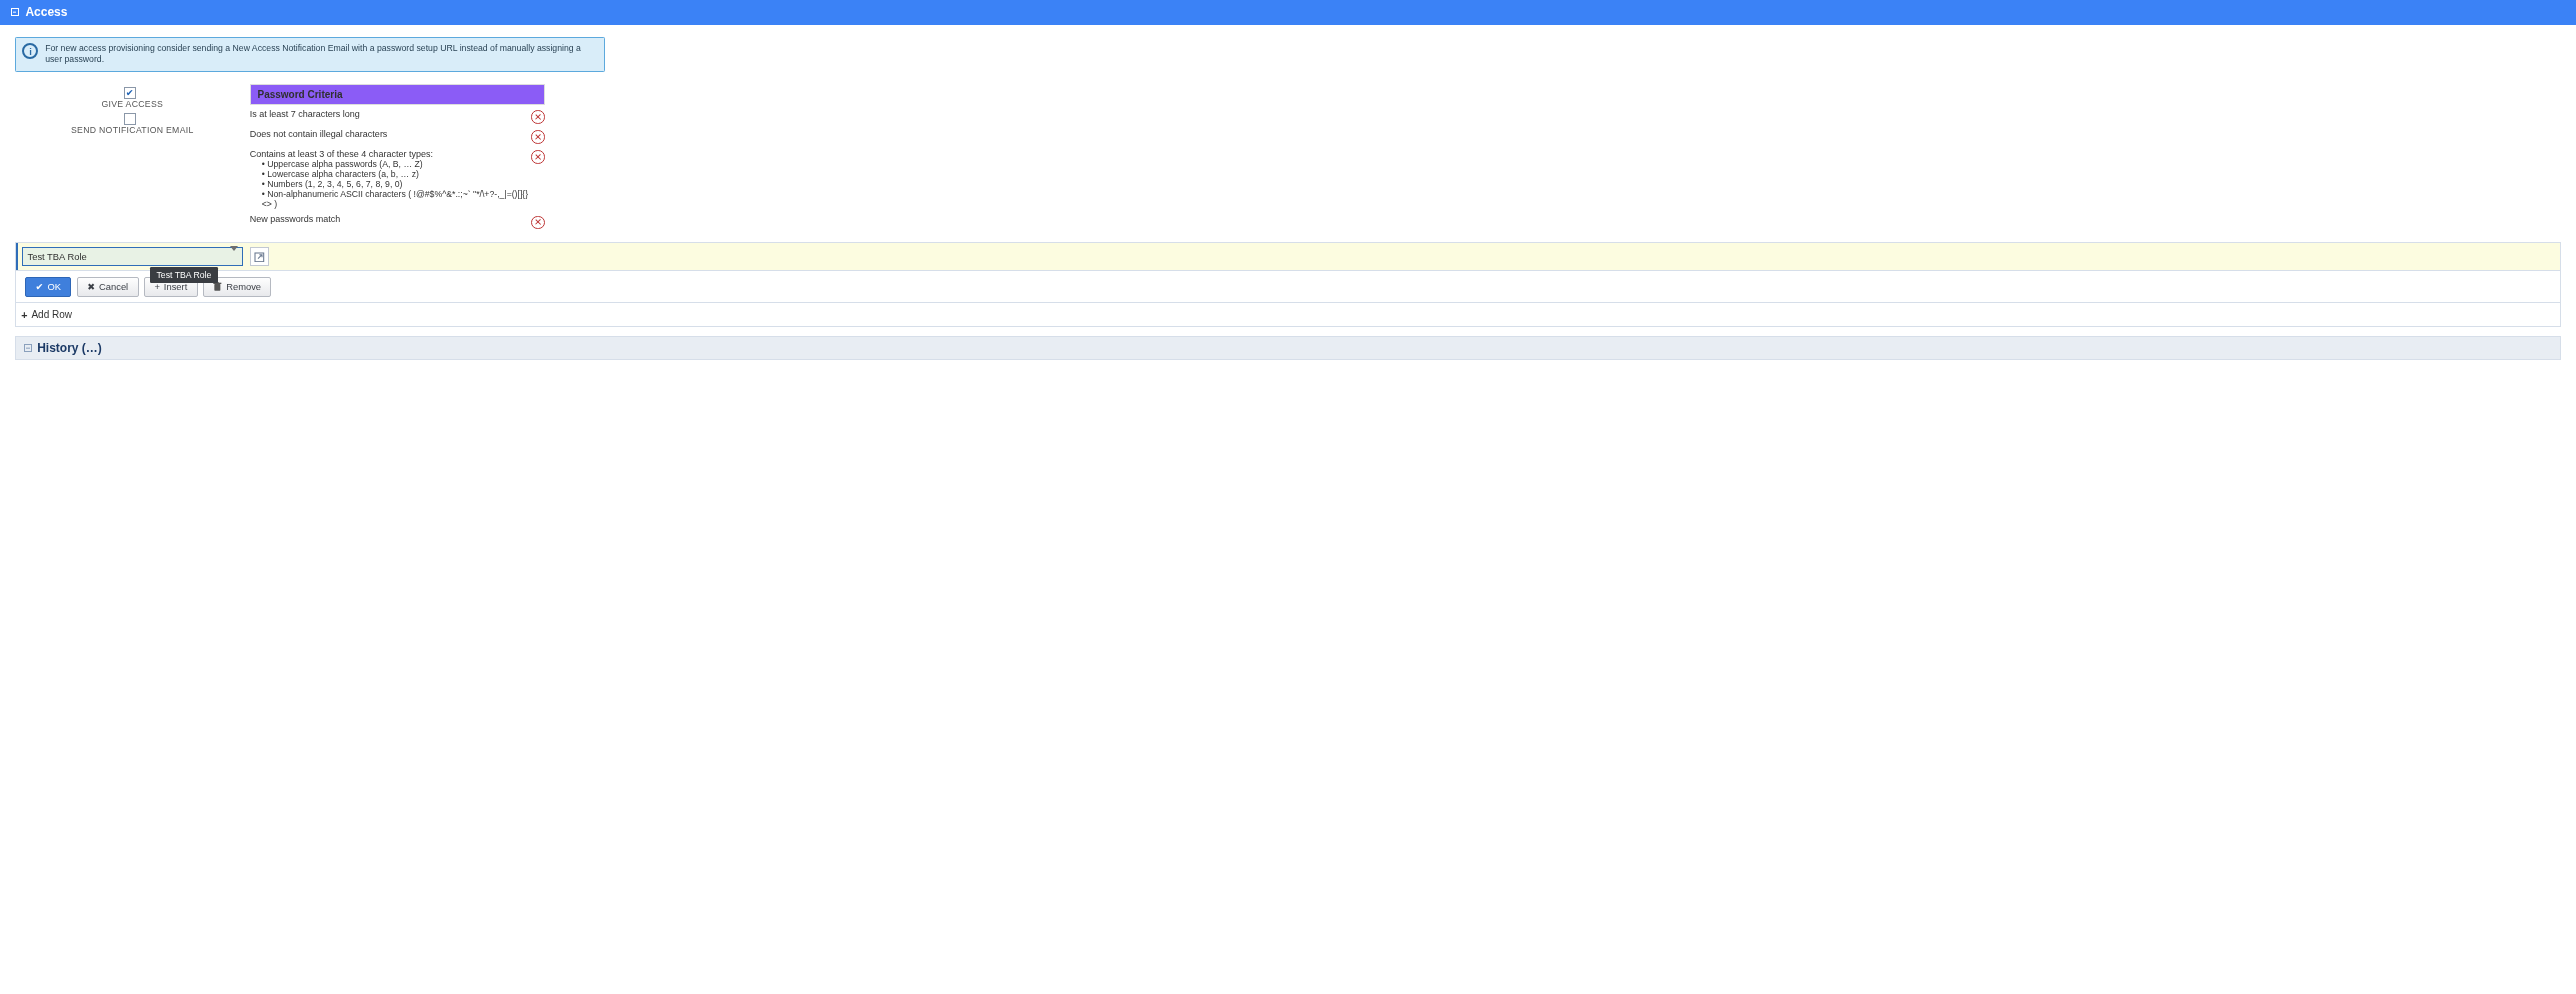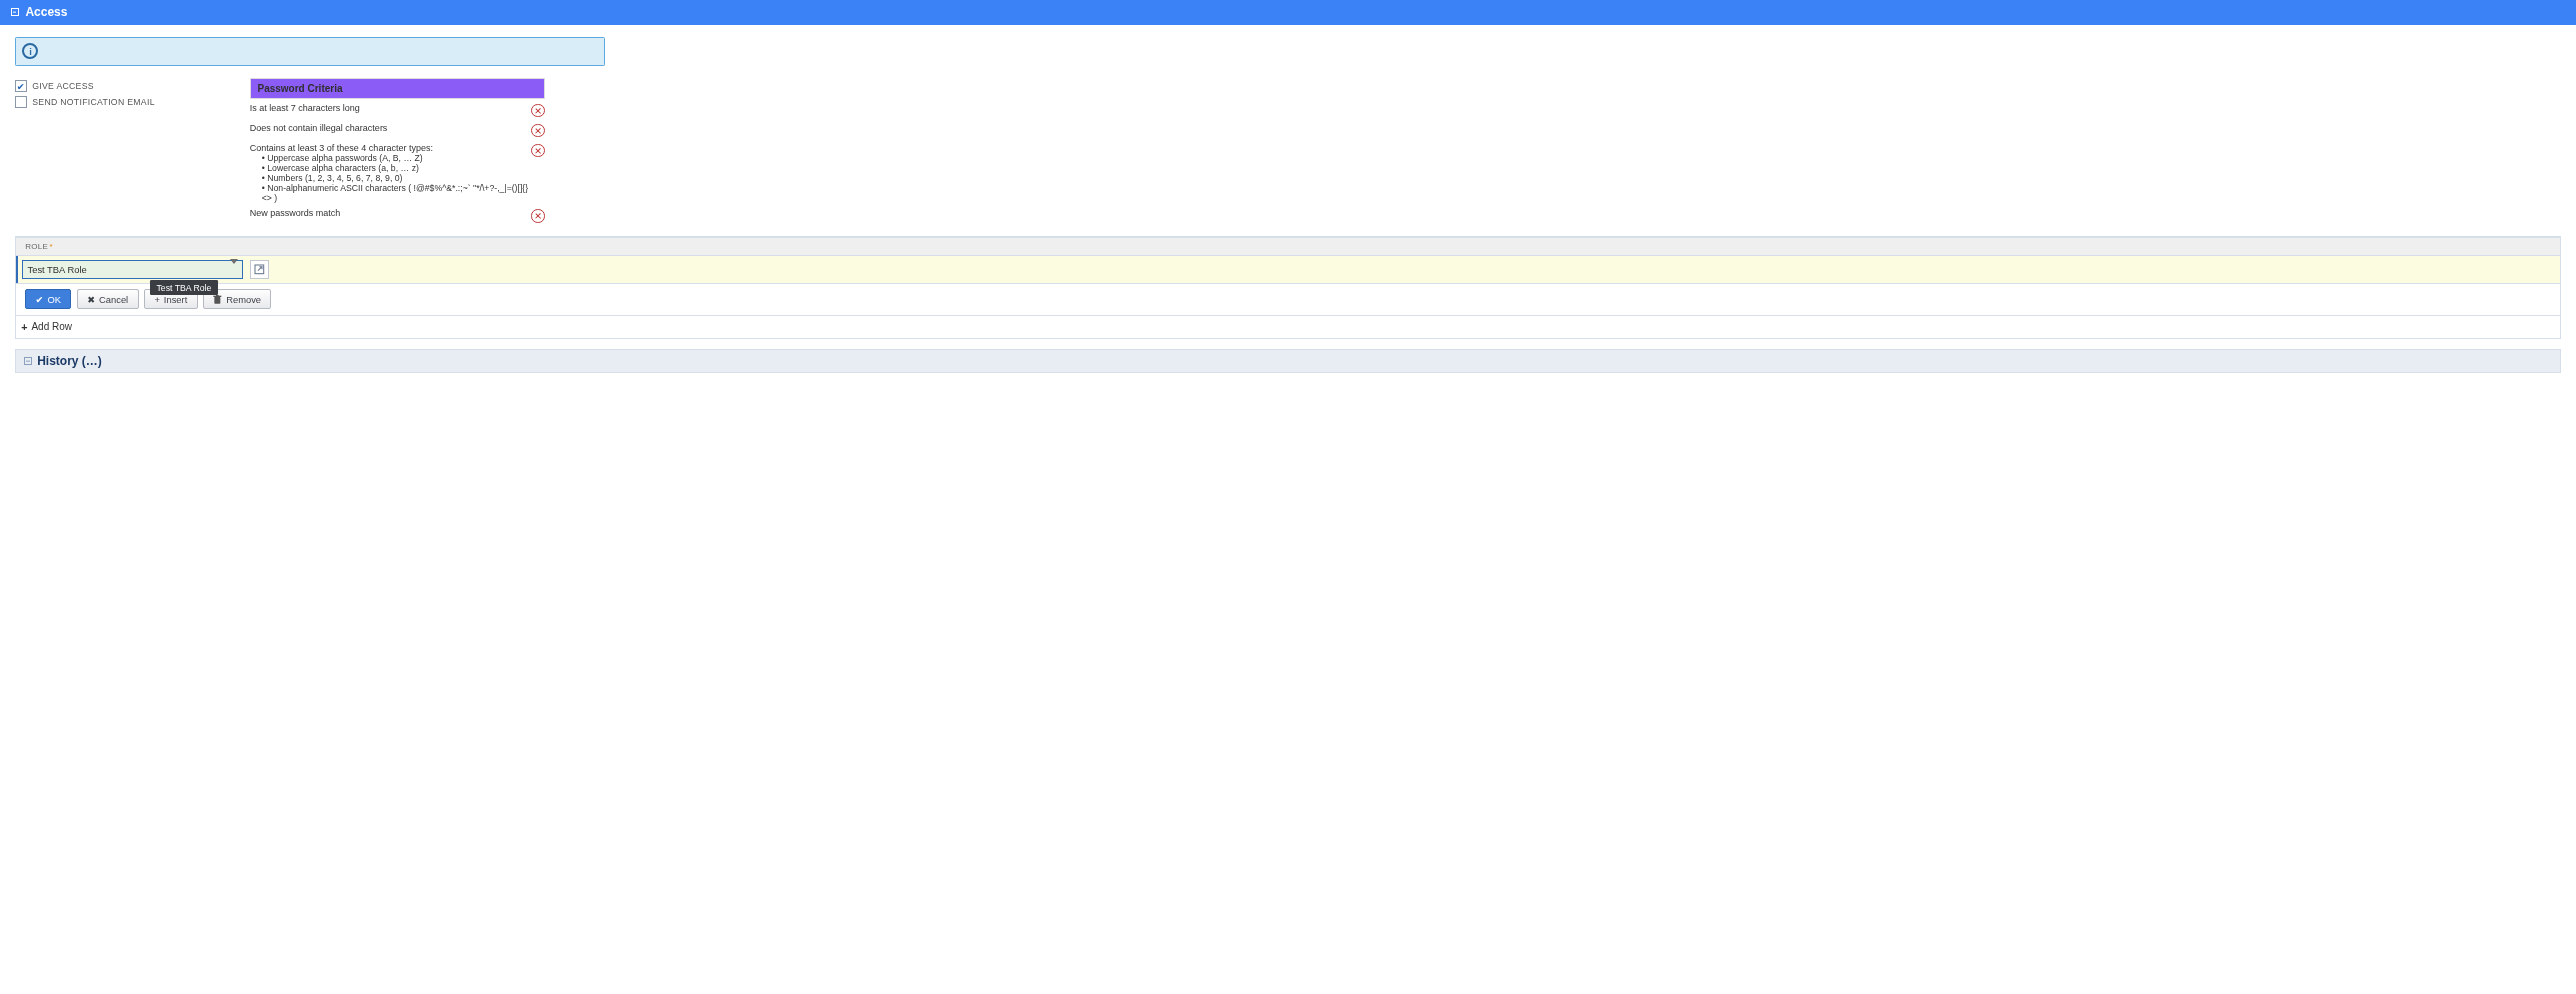--- a/index.html
+++ b/index.html
@@ -9,21 +9,21 @@
   .section-header .collapse-icon { margin-right: 6.7px; }
   .collapse-glyph { display:inline-block; width:8px; height:8px; border:0.7px solid currentColor; position:relative; }
   .collapse-glyph::before { content:""; position:absolute; left:1.3px; right:1.3px; top:50%; height:0.7px; background: currentColor; transform: translateY(-50%); }
 
   .content-pad { padding: 12px 14.8px; }
 
   .info-box { border: 0.7px solid #5ca9dd; background: #d9edf9; display:flex; align-items:flex-start; padding: 5.4px 6.7px; max-width: 590px; border-radius: 1.3px; }
   .info-icon { width:16px; height:16px; border-radius:50%; border:2px solid #2a6aa3; color:#2a6aa3; display:flex; align-items:center; justify-content:center; font-weight:bold; font-size:9.4px; margin-right:6.7px; flex-shrink:0; }
   .info-text { font-size: 8.7px; color:#2b4456; line-height:1.3; }
 
-  .checkrow { display:flex; align-items:center; margin-top:2.7px; margin-bottom:4px; }
+  .checkrow { display:flex; align-items:center; margin-top:2.7px; margin-bottom:4px;flex-direction:column; }
   .chk { width:12px; height:12px; border:0.7px solid #8a97a8; background:#fff; margin-right:5.4px; display:flex; align-items:center; justify-content:center; }
   .chk.checked::before { content:"✔"; color:#1e62b5; font-size:9.4px; line-height:1; }
   .chk-label { font-size:8.7px; color:#555; letter-spacing:0.3px; }
 
   .form-label { font-size:8px; color:#666; letter-spacing:0.3px; margin-bottom:2.7px; }
   .text-input { width:208px; height:20px; background:#eeeeee; border:none; }
 
   .cols { display:flex; }
   .col1 { width: 235px; }
   .col2 { width: 255px; }
@@ -69,20 +69,21 @@
 
 <div class="section-header">
   <span class="collapse-icon"><span class="collapse-glyph"></span></span>
   <span>Access</span>
 </div>
 
 <div class="content-pad">
 
   <div class="info-box">
     <div class="info-icon">i</div>
+    <div class="info-text">For new access provisioning consider sending a New Access Notification Email with a password setup URL instead of manually assigning a user password.</div>
   </div>
 
   <div class="cols" style="margin-top:12px;">
 
     <div class="col1">
       <div class="checkrow">
         <div class="chk checked"></div>
         <div class="chk-label">GIVE ACCESS</div>
       </div>
       <div class="checkrow">
@@ -120,23 +121,20 @@
         <div class="criteria-text">New passwords match</div>
         <div class="criteria-icon"></div>
       </div>
     </div>
   </div>
 
 </div>
 
 <div class="subsection">
 
-  <div class="role-label-row">
-    <span>ROLE</span><span class="req">*</span>
-  </div>
 
   <div class="role-edit-row">
     <div class="role-combobox">
       <span>Test TBA Role</span>
       <span class="dd"><span class="dd-triangle"></span></span>
     </div>
     <div class="popout-btn">
       <svg class="popout-svg" viewBox="0 0 16 16">
           <rect x="1.5" y="1.5" width="13" height="13"></rect>
           <path d="M6 10 L12 4 M8 4 H12 V8"></path>

